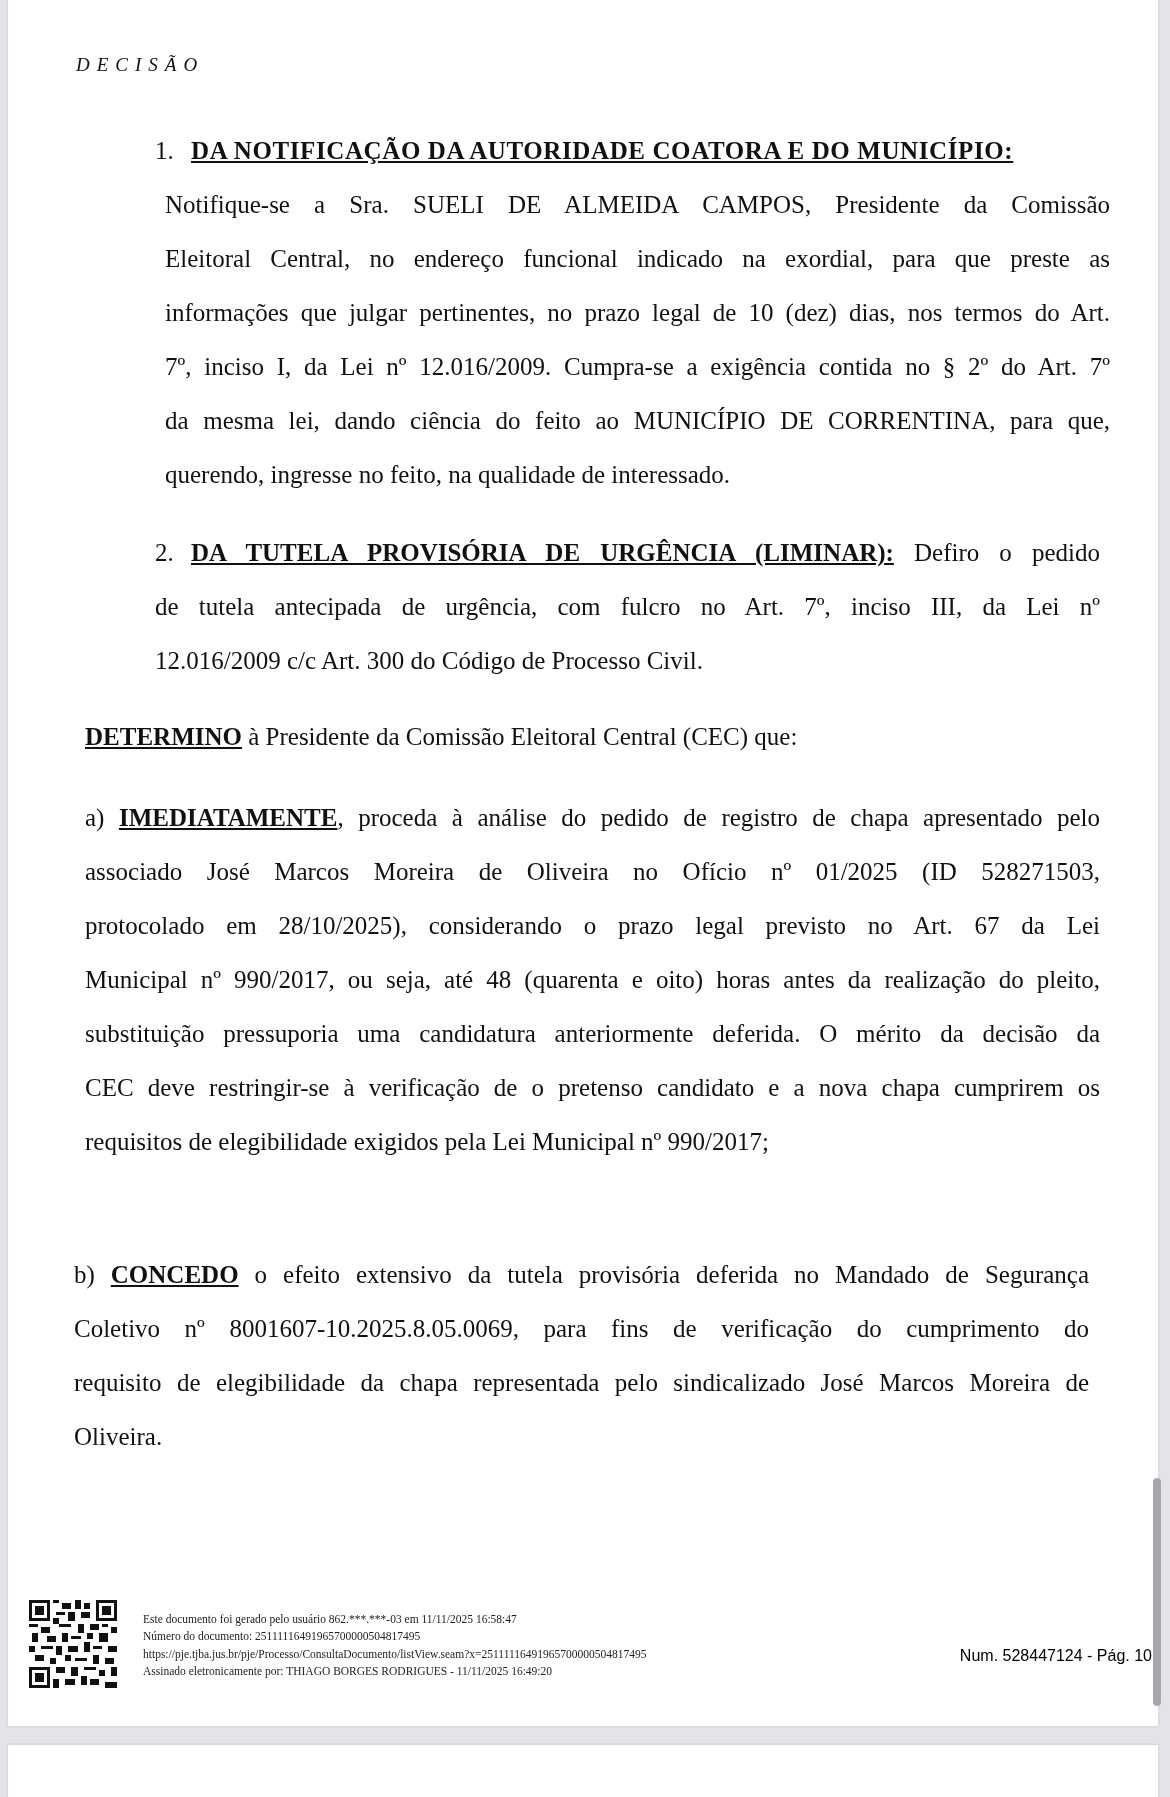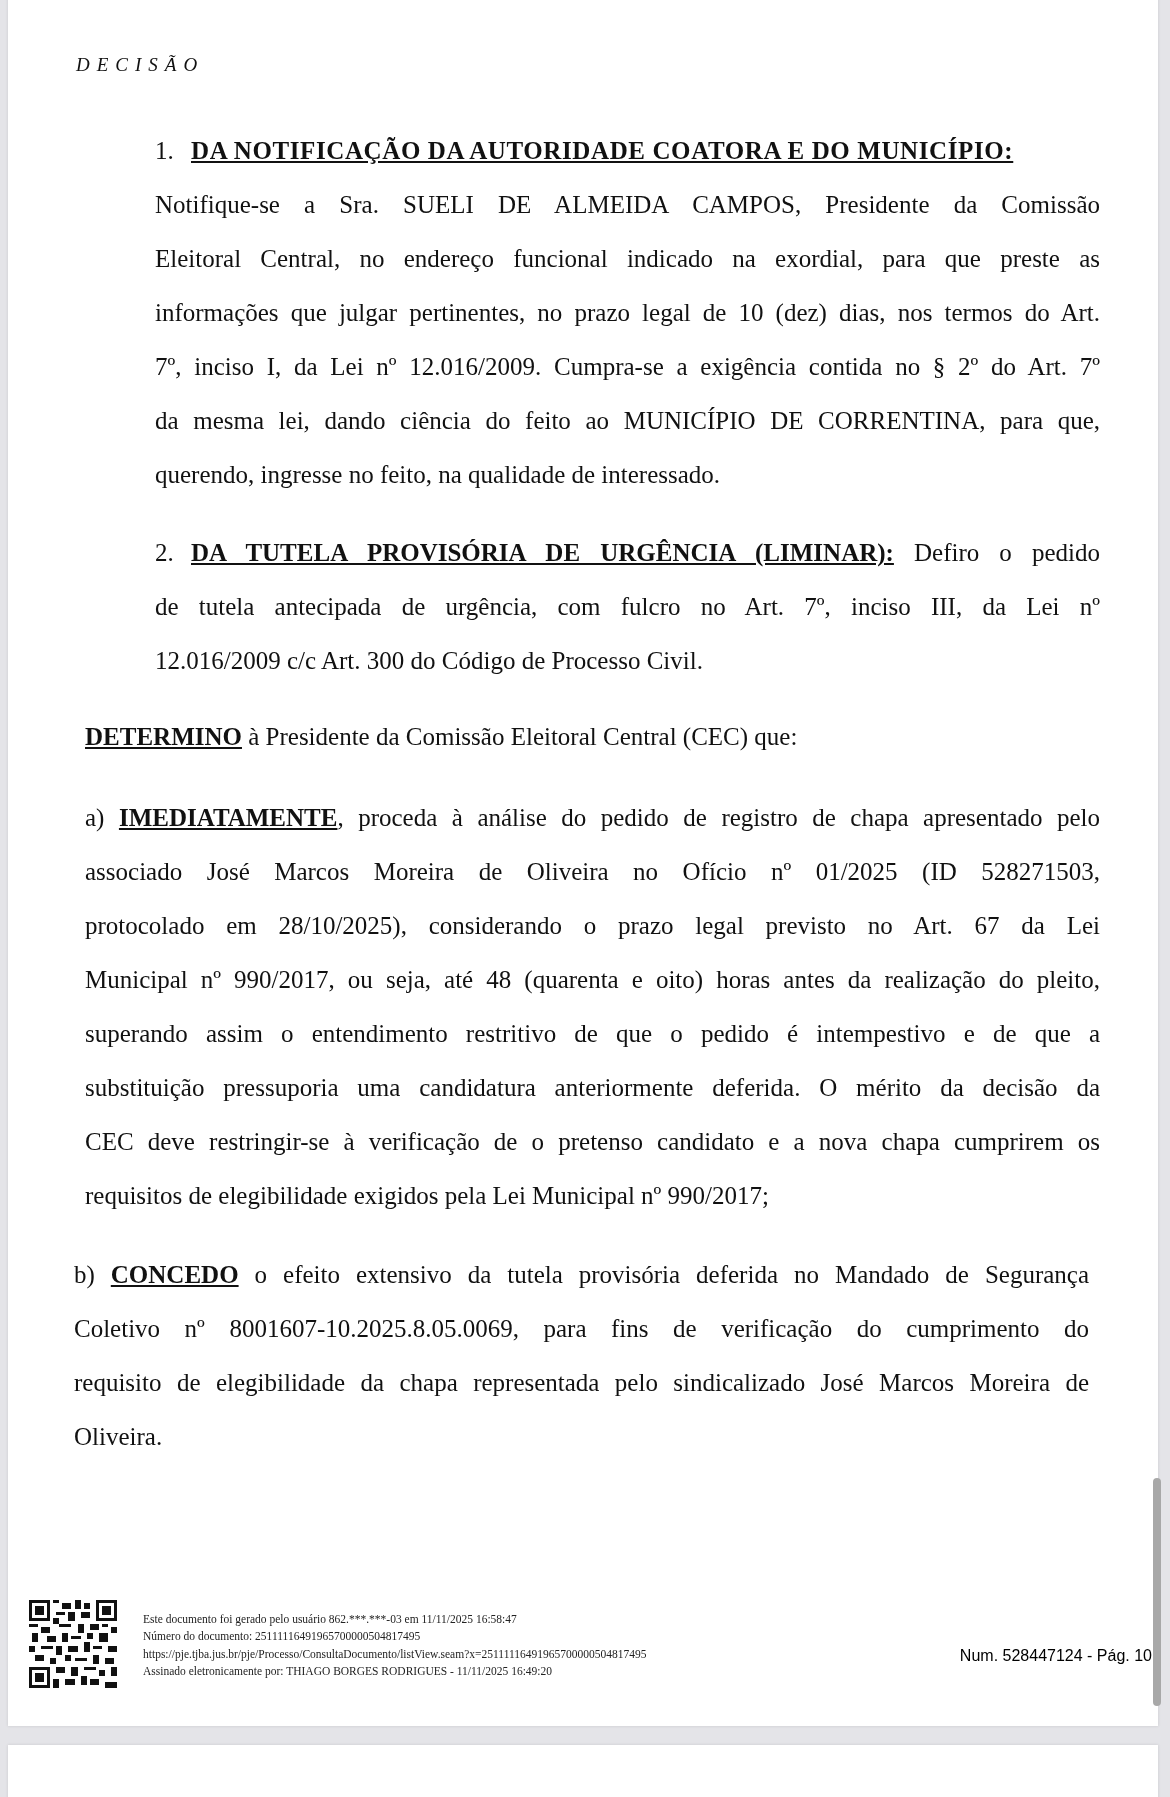--- a/index.html
+++ b/index.html
@@ -43,21 +43,21 @@
 
 <div class="page" id="page1">
 
   <div class="doc-title">DECISÃO</div>
 
   <div class="block" style="left:147px; width:945px; top:128px;">
     <span class="line" style="text-align-last:left;">
       <span class="num">1.</span><b style="letter-spacing:0.6px;">DA NOTIFICAÇÃO DA AUTORIDADE COATORA E DO MUNICÍPIO:</b>
     </span>
   </div>
-  <div class="block para" style="left:147px; width:945px; top:182px;">
+  <div class="block para" style="left:157px; width:945px; top:182px;">
     <span class="line">Notifique-se a Sra. SUELI DE ALMEIDA CAMPOS, Presidente da Comissão</span>
     <span class="line">Eleitoral Central, no endereço funcional indicado na exordial, para que preste as</span>
     <span class="line">informações que julgar pertinentes, no prazo legal de 10 (dez) dias, nos termos do Art.</span>
     <span class="line">7º, inciso I, da Lei nº 12.016/2009. Cumpra-se a exigência contida no § 2º do Art. 7º</span>
     <span class="line">da mesma lei, dando ciência do feito ao MUNICÍPIO DE CORRENTINA, para que,</span>
     <span class="line last">querendo, ingresse no feito, na qualidade de interessado.</span>
   </div>
 
   <div class="block" style="left:147px; width:945px; top:530px;">
     <span class="line">
@@ -71,21 +71,20 @@
 
   <div class="block" style="left:77px; width:1015px; top:714px;">
     <span class="line last"><b>DETERMINO</b><span> à Presidente da Comissão Eleitoral Central (CEC) que:</span></span>
   </div>
 
   <div class="block" style="left:77px; width:1015px; top:795px;">
     <span class="line"><span>a) </span><b>IMEDIATAMENTE</b><span>, proceda à análise do pedido de registro de chapa apresentado pelo</span></span>
     <span class="line">associado José Marcos Moreira de Oliveira no Ofício nº 01/2025 (ID 528271503,</span>
     <span class="line">protocolado em 28/10/2025), considerando o prazo legal previsto no Art. 67 da Lei</span>
     <span class="line">Municipal nº 990/2017, ou seja, até 48 (quarenta e oito) horas antes da realização do pleito,</span>
-    <span class="line">superando assim o entendimento restritivo de que o pedido é intempestivo e de que a</span>
     <span class="line">substituição pressuporia uma candidatura anteriormente deferida. O mérito da decisão da</span>
     <span class="line">CEC deve restringir-se à verificação de o pretenso candidato e a nova chapa cumprirem os</span>
     <span class="line last">requisitos de elegibilidade exigidos pela Lei Municipal nº 990/2017;</span>
   </div>
 
   <div class="block" style="left:66px; width:1015px; top:1252px;">
     <span class="line"><span>b) </span><b>CONCEDO</b><span> o efeito extensivo da tutela provisória deferida no Mandado de Segurança</span></span>
     <span class="line">Coletivo nº 8001607-10.2025.8.05.0069, para fins de verificação do cumprimento do</span>
     <span class="line">requisito de elegibilidade da chapa representada pelo sindicalizado José Marcos Moreira de</span>
     <span class="line last">Oliveira.</span>

